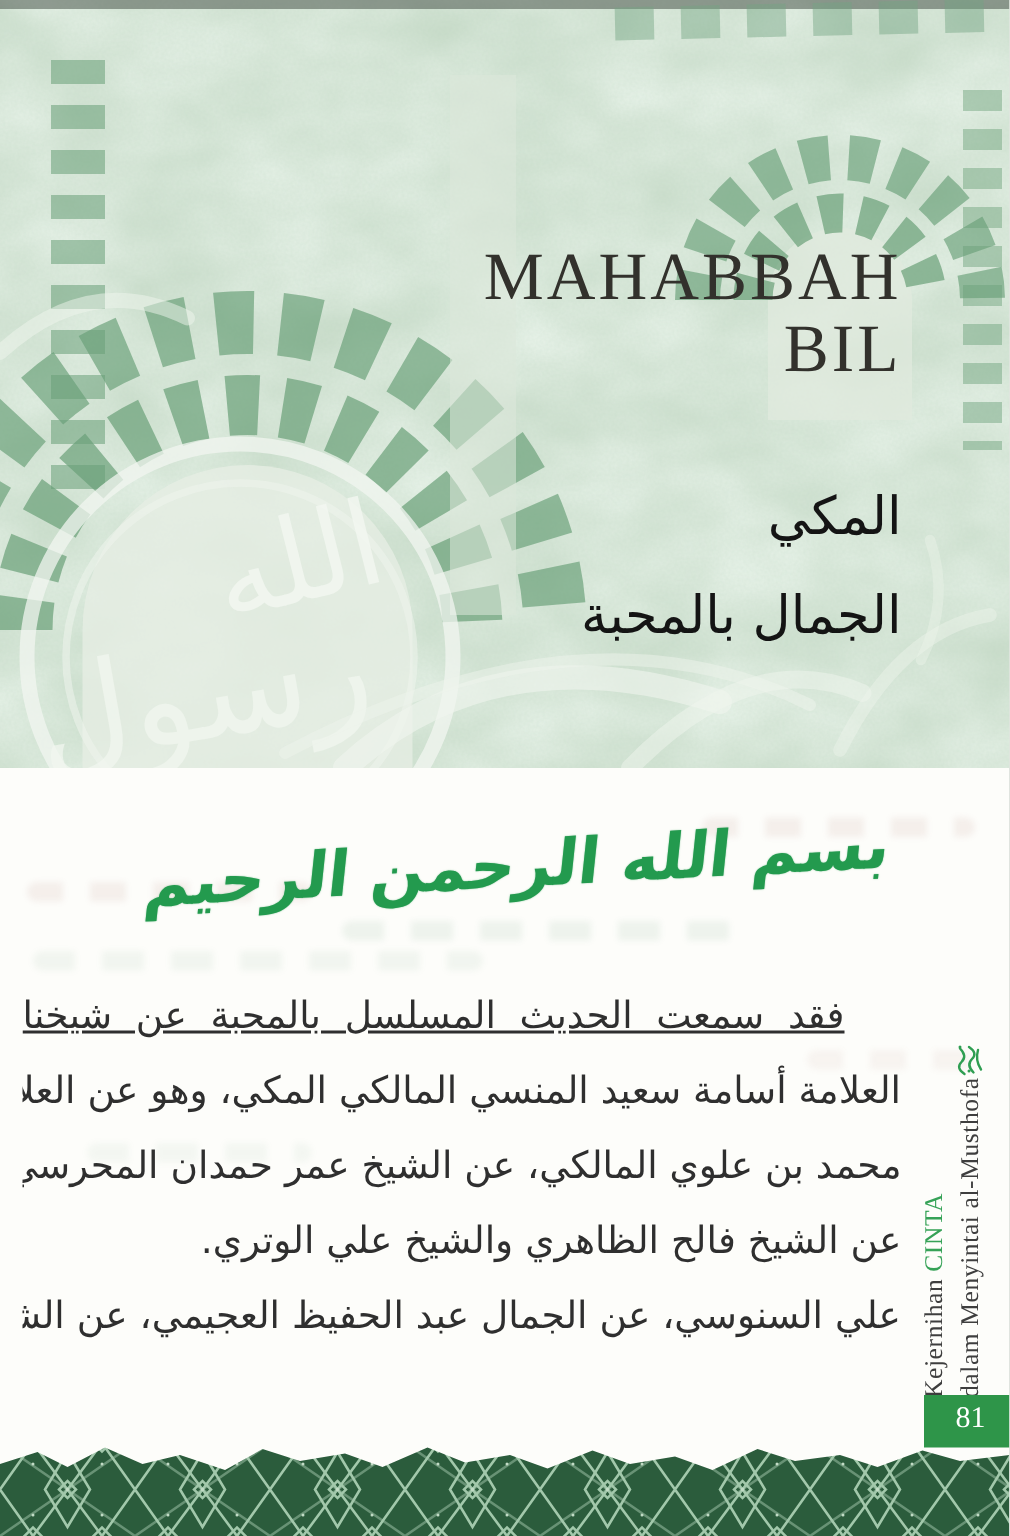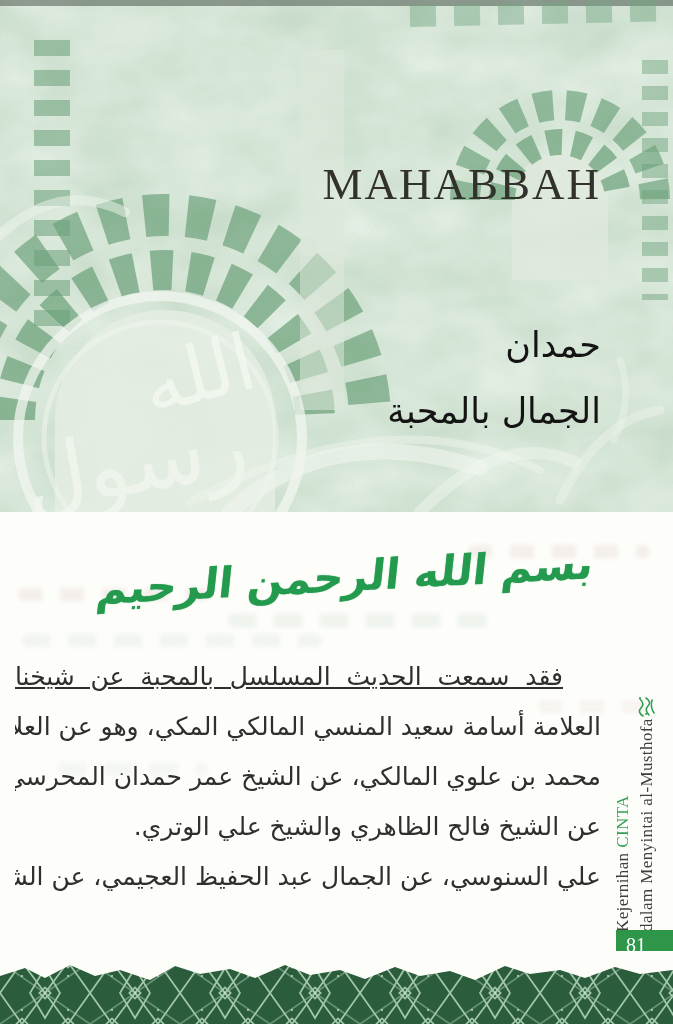--- a/index.html
+++ b/index.html
@@ -54,23 +54,23 @@
   .sidebar-caption{
     position:absolute;top:606px;right:10px;width:274px;height:52px;
     transform:rotate(-90deg);transform-origin:100% 100%;
     font-family:"Liberation Serif", serif;font-size:17px;line-height:24px;
     color:#3e3e3e;letter-spacing:.4px;white-space:nowrap;
   }
   .sidebar-caption .hl{color:#36a257;}
   .honorific{display:inline-block;vertical-align:-4px;margin-right:6px;}
   
   .page-badge{
-    position:absolute;top:930px;right:0;width:57px;height:21px;
+    position:absolute;top:930px;right:0;width:57px;height:35px;
     background:#2e9549;color:#ffffff;font-family:"Liberation Serif", serif;
-    font-size:20px;line-height:31px;padding-left:10px;box-sizing:border-box;
+    font-size:20px;line-height:31px;padding-left:21px;box-sizing:border-box;
   }
   
   .footer-pattern{position:absolute;left:0;bottom:0;width:673px;height:62px;}
 </style>
 </head>
 <body>
 
 <div class="page">
 
   <div class="header-art">
@@ -118,24 +118,25 @@
         <path d="M 420 512 Q 500 430 575 462" fill="none" stroke="#f0f5ee" stroke-width="12" stroke-linecap="round" opacity="0.5"></path>
         <path d="M 0 235 Q 60 180 125 212" fill="none" stroke="#f0f5ee" stroke-width="10" stroke-linecap="round" opacity="0.5"></path>
         <path d="M 560 500 Q 600 420 660 410" fill="none" stroke="#eef4ec" stroke-width="9" stroke-linecap="round" opacity="0.45"></path>
         <path d="M 620 360 q 14 40 -6 80" fill="none" stroke="#eef4ec" stroke-width="7" stroke-linecap="round" opacity="0.4"></path>
       </g>
     </svg>
   </div>
 
   <div class="title-block">
     <div>MAHABBAH</div>
+    <div>BIL</div>
   </div>
 
   <div class="header-arabic">
-    <div>حمدان</div>
+    <div>المكي</div>
     <div>الجمال بالمحبة</div>
   </div>
 
   <div class="ghost g1"></div>
   <div class="ghost g2"></div>
   <div class="ghost green g3"></div>
   <div class="ghost green g4"></div>
   <div class="ghost g5"></div>
   <div class="ghost green g6"></div>
 

